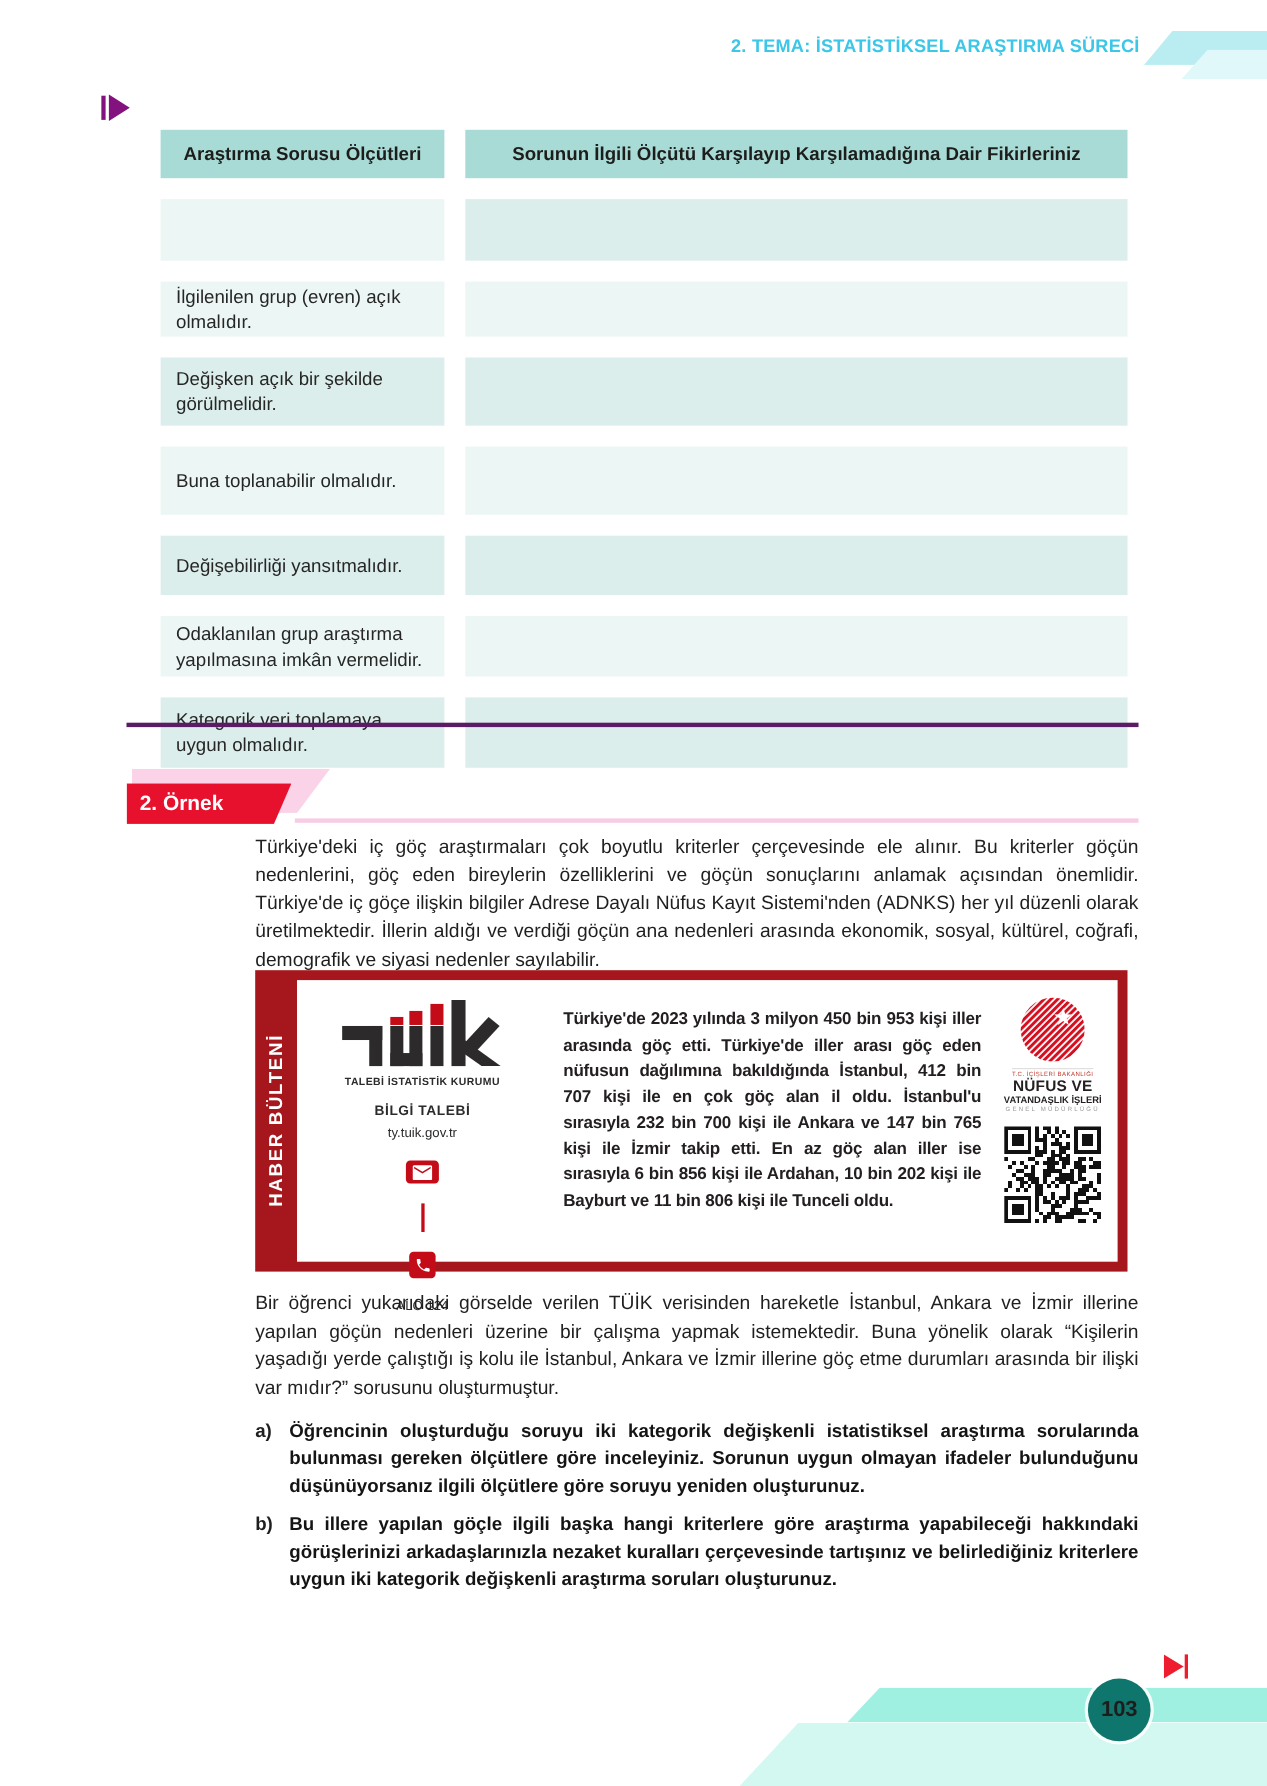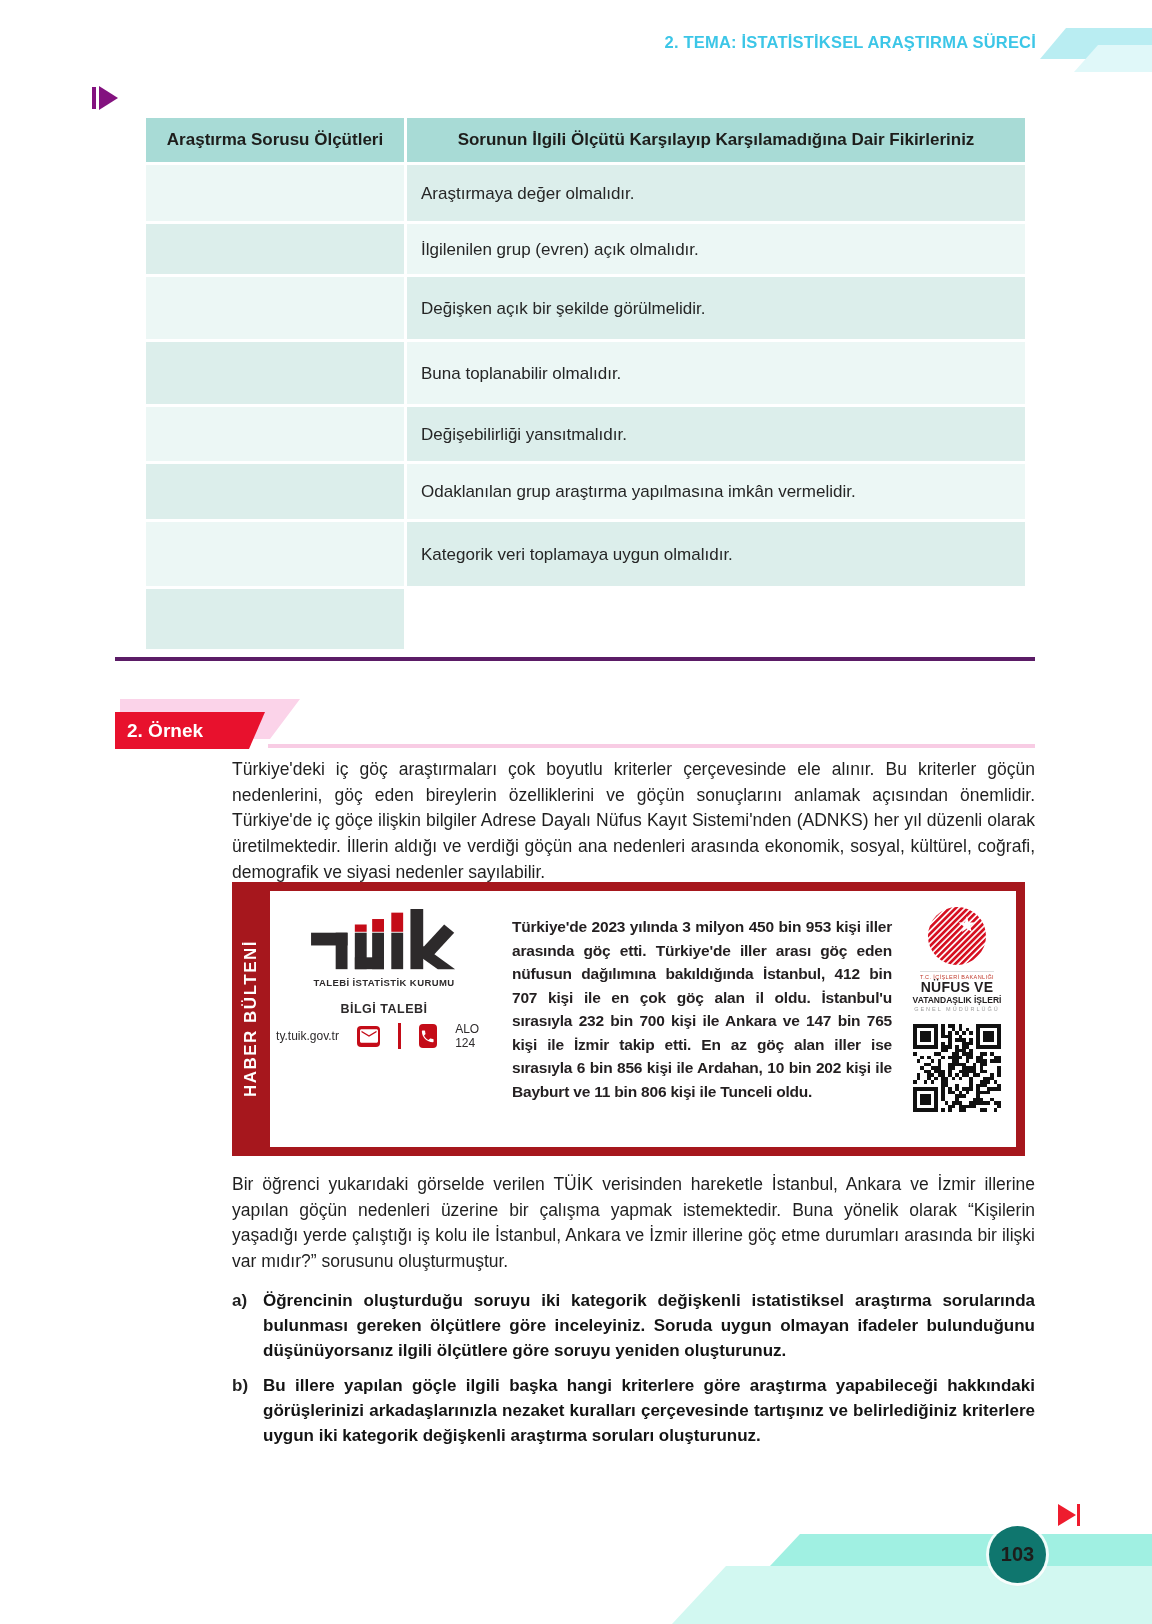--- a/index.html
+++ b/index.html
@@ -22,21 +22,21 @@
     background:var(--deco-teal-light,#e0f8f9);
     clip-path:polygon(24px 0, 100% 0, 100% 100%, 0 100%); }
 
   .intro-arrow { position:absolute; left:92px; top:85px; }
 
   
   .crit-table {
     position:absolute; left:146px; top:118px; width:879px;
     display:grid; grid-template-columns:258px 1fr;
     grid-template-rows:44px 56px 50px 62px 62px 54px 55px 64px 60px;
-    gap:3px;
+    gap:19px;
   }
   .crit-table .th {
     background:var(--table-header-bg,#a8dbd6); color:#1d1d1b;
     font-weight:bold; font-size:17px;
     display:flex; align-items:center; justify-content:center; text-align:center;
     padding:0 8px;
   }
   .crit-table .cell {
     font-size:17px; color:#262626; line-height:23px;
     display:flex; align-items:center; padding:0 14px;
@@ -78,21 +78,21 @@
     display:flex; align-items:center; justify-content:center; }
   .bulletin-side span { writing-mode:vertical-rl; transform:rotate(180deg);
     color:#fff; font-weight:bold; font-size:17px; letter-spacing:1.5px; }
   .bulletin-inner { position:absolute; left:38px; top:9px; right:9px; bottom:9px;
     background:#fff; display:flex; padding:10px 8px 8px 8px; }
 
   .b-col1 { width:212px; flex:none; display:flex; flex-direction:column; align-items:center; }
   .tuik-logo { margin-top:8px; }
   .tuik-sub { font-size:9.5px; font-weight:bold; letter-spacing:.4px; color:#2d2a2b; margin-top:2px; }
   .bilgi { font-size:12.5px; font-weight:bold; color:#2d2a2b; margin-top:14px; letter-spacing:.5px; }
-  .contact-row { display:flex; align-items:center; gap:18px; margin-top:6px; }
+  .contact-row { display:flex; align-items:center; gap:18px; margin-top:6px;flex-direction:column; }
   .contact-row .site, .contact-row .alo { font-size:12px; color:#2d2a2b; }
   .icon-box { background:var(--tuik-red,#c40c18); border-radius:4px;
     display:flex; align-items:center; justify-content:center; }
   .icon-mail  { width:30px; height:21px; }
   .icon-phone { width:24px; height:24px; }
   .icon-sep { width:3px; height:26px; background:var(--tuik-red,#c40c18); }
   .meta-block { align-self:flex-start; margin:14px 0 0 4px; font-size:12.5px; color:#2d2a2b; line-height:20px; }
   .meta-block b { font-weight:bold; }
 
   .b-col2 { flex:1; padding:14px 14px 0 22px; }
@@ -136,21 +136,20 @@
     <polygon points="7,1 26,13 7,25" fill="#83127f"></polygon>
   </svg>
 </div>
 
 <div class="crit-table">
   <div class="th">Araştırma Sorusu Ölçütleri</div>
   <div class="th">Sorunun İlgili Ölçütü Karşılayıp Karşılamadığına Dair Fikirleriniz</div>
 
   <div class="cell light"></div>
 
-  <div class="cell dark">Araştırmaya değer olmalıdır.</div>
   <div class="cell dark"></div>
 
   <div class="cell light">İlgilenilen grup (evren) açık olmalıdır.</div>
   <div class="cell light"></div>
 
   <div class="cell dark">Değişken açık bir şekilde görülmelidir.</div>
   <div class="cell dark"></div>
 
   <div class="cell light">Buna toplanabilir olmalıdır.</div>
   <div class="cell light"></div>
@@ -466,21 +465,21 @@
     </div>
 
   </div>
 </div>
 
 <div class="para para-question">Bir öğrenci yukarıdaki görselde verilen TÜİK verisinden hareketle İstanbul, Ankara ve İzmir illerine yapılan göçün nedenleri üzerine bir çalışma yapmak istemektedir. Buna yönelik olarak “Kişilerin yaşadığı yerde çalıştığı iş kolu ile İstanbul, Ankara ve İzmir illerine göç etme durumları arasında bir ilişki var mıdır?” sorusunu oluşturmuştur.</div>
 
 <div class="items">
   <div class="item">
     <span class="marker">a)</span>
-    <span class="text">Öğrencinin oluşturduğu soruyu iki kategorik değişkenli istatistiksel araştırma sorularında bulunması gereken ölçütlere göre inceleyiniz. Soruda uygun olmayan ifadeler bulunduğunu düşünüyorsanız ilgili ölçütlere göre soruyu yeniden oluşturunuz.</span>
+    <span class="text">Öğrencinin oluşturduğu soruyu iki kategorik değişkenli istatistiksel araştırma sorularında bulunması gereken ölçütlere göre inceleyiniz. Sorunun uygun olmayan ifadeler bulunduğunu düşünüyorsanız ilgili ölçütlere göre soruyu yeniden oluşturunuz.</span>
   </div>
   <div class="item">
     <span class="marker">b)</span>
     <span class="text">Bu illere yapılan göçle ilgili başka hangi kriterlere göre araştırma yapabileceği hakkındaki görüşlerinizi arkadaşlarınızla nezaket kuralları çerçevesinde tartışınız ve belirlediğiniz kriterlere uygun iki kategorik değişkenli araştırma soruları oluşturunuz.</span>
   </div>
 </div>
 
 <div class="footer-arrow">
   <svg width="26" height="24" viewBox="0 0 26 24">
     <polygon points="0,1 18,12 0,23" fill="#ee1c2e"></polygon>

